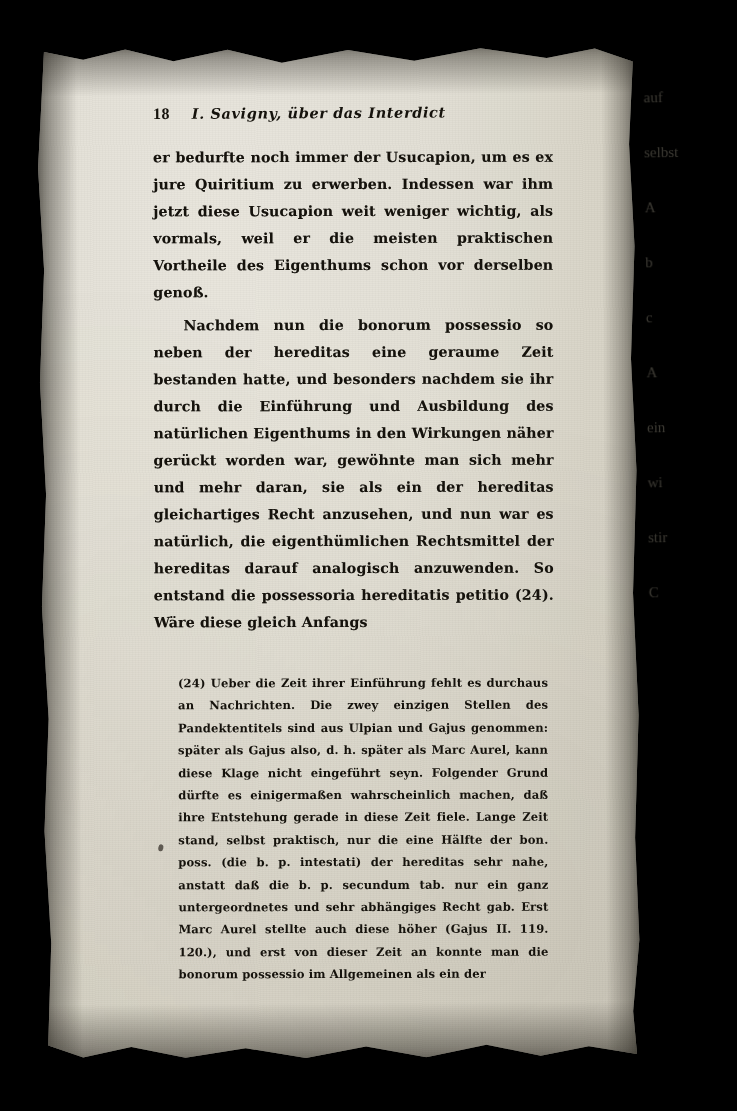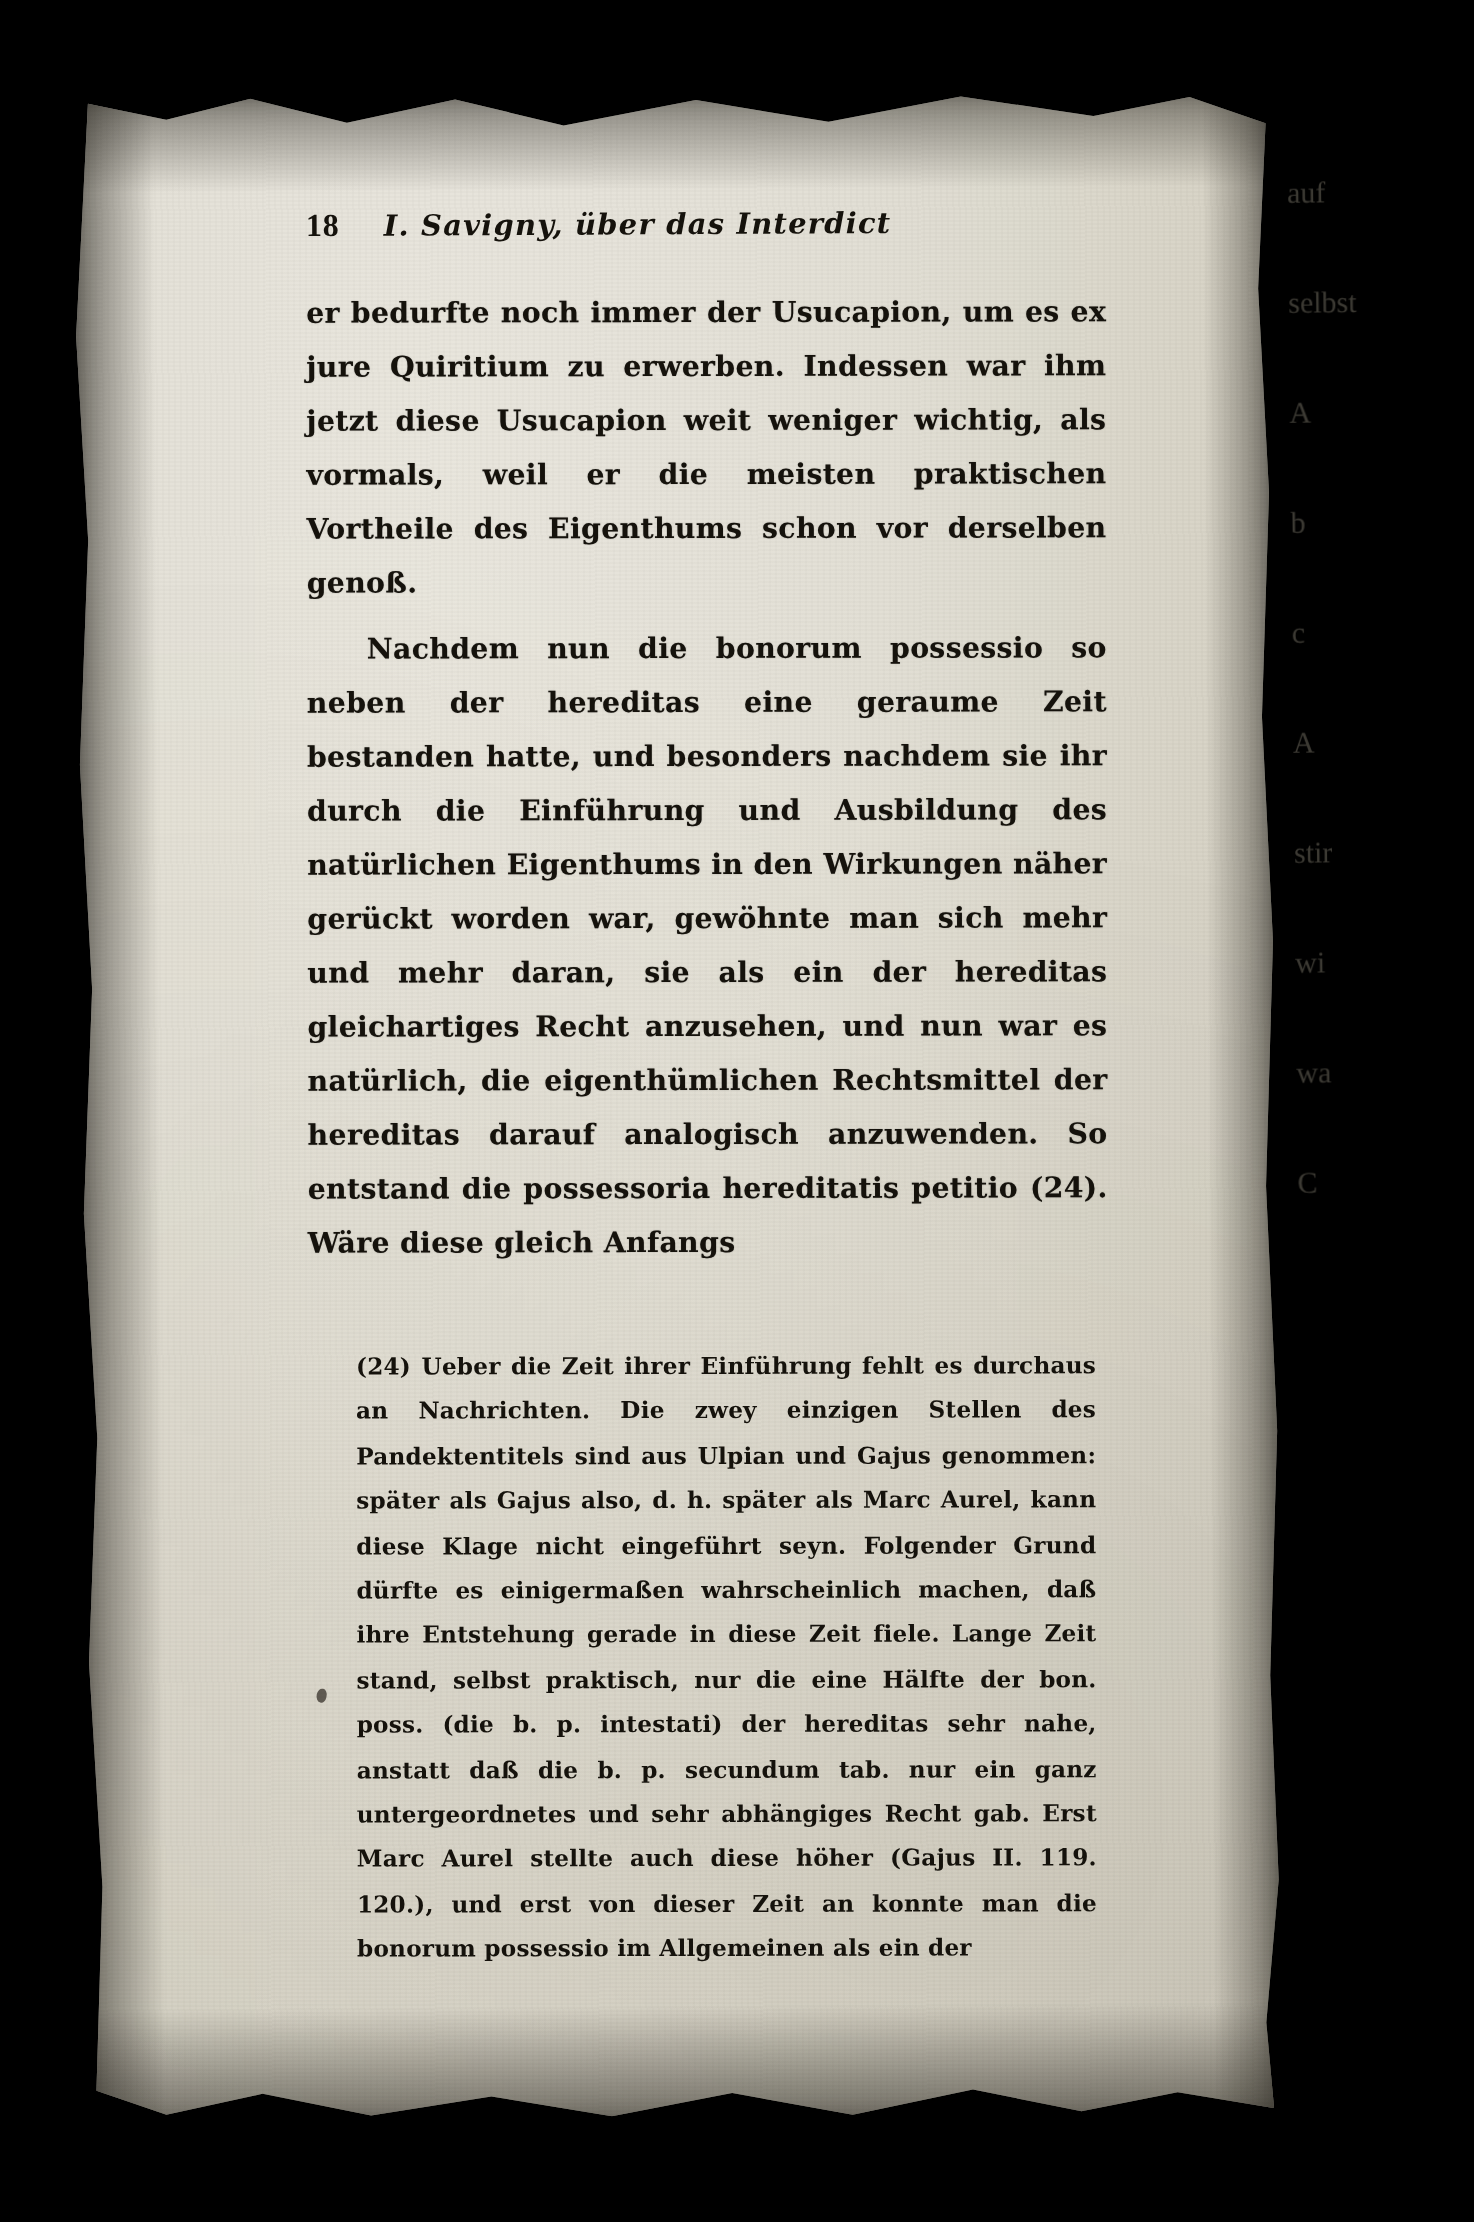--- a/index.html
+++ b/index.html
@@ -183,19 +183,19 @@
     <div id="edges"></div>
   </div>
 
   <div id="bleed">
     <div>auf</div>
     <div>selbst</div>
     <div>A</div>
     <div>b</div>
     <div>c</div>
     <div>A</div>
+    <div>ein</div>
+    <div>wi</div>
     <div>stir</div>
-    <div>wi</div>
-    <div>wa</div>
     <div>C</div>
   </div>
 
 </div>
 
 </body></html>

